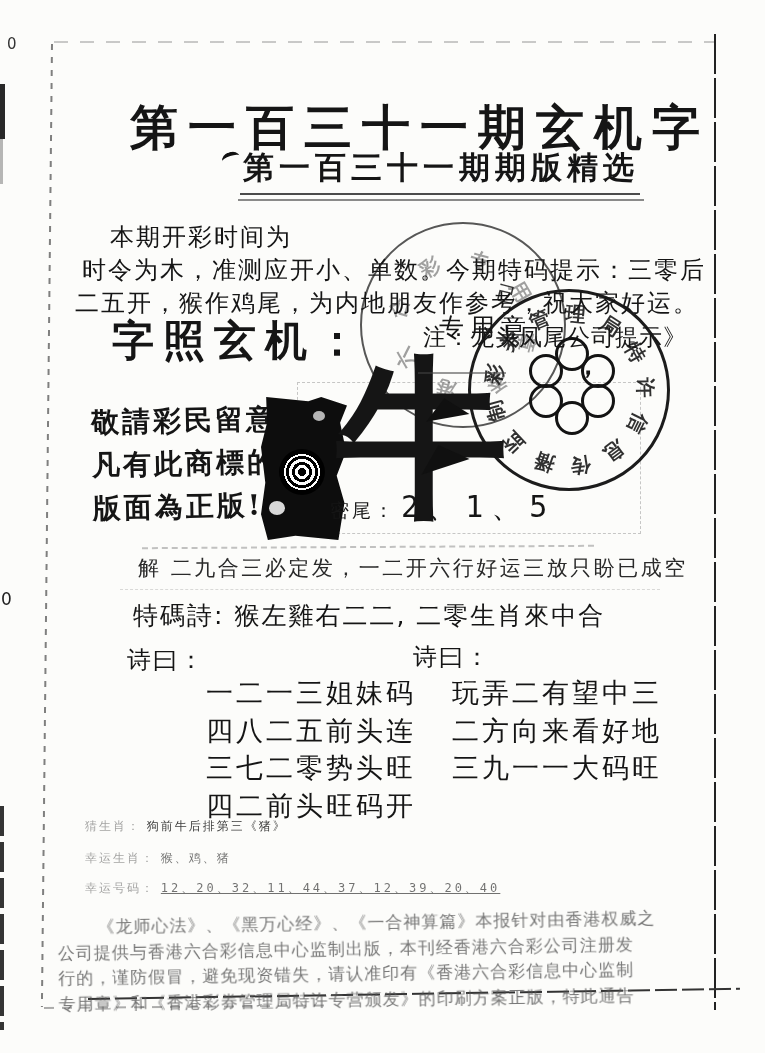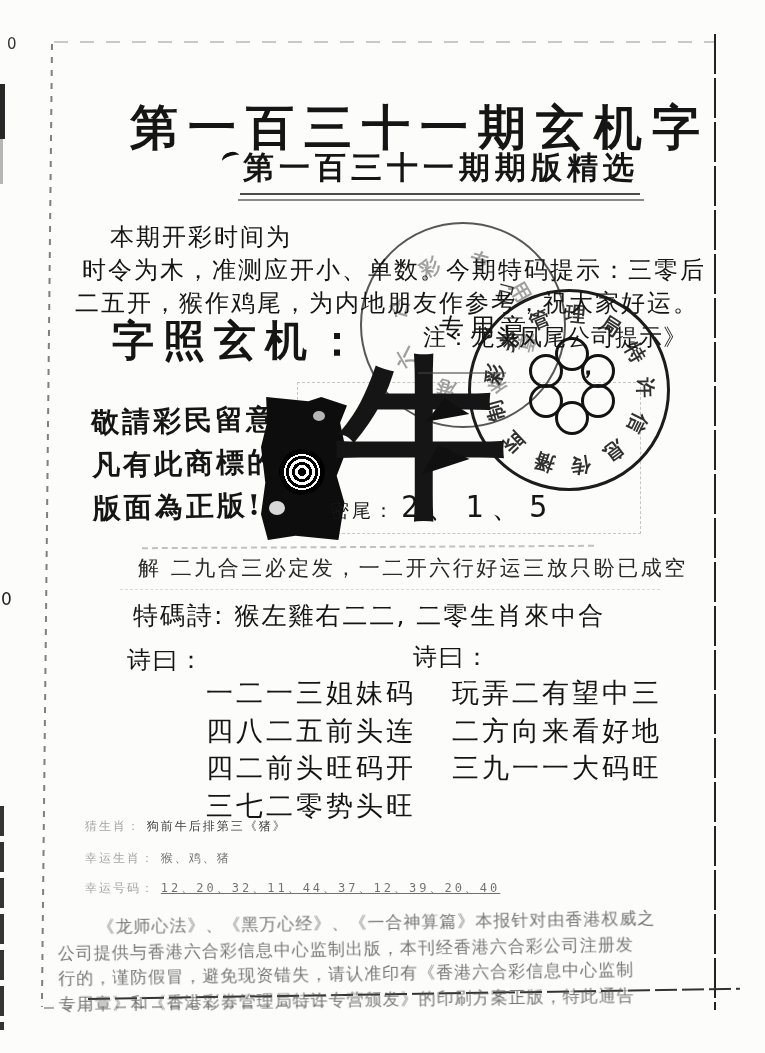--- a/index.html
+++ b/index.html
@@ -200,22 +200,22 @@
   <div class="abs special-poem">
     <span>特碼詩:</span>
     <span>猴左雞右二二, 二零生肖來中合</span>
   </div>
 
   <div class="abs poem-h poem-h-left">诗曰：</div>
   <div class="abs poem-h poem-h-right">诗曰：</div>
   <div class="abs poem-col poem-col-left">
     <div>一二一三姐妹码</div>
     <div>四八二五前头连</div>
+    <div>三七二零势头旺</div>
     <div>四二前头旺码开</div>
-    <div>三七二零势头旺</div>
   </div>
   <div class="abs poem-col poem-col-right">
     <div>玩弄二有望中三</div>
     <div>二方向来看好地</div>
     <div>三九一一大码旺</div>
   </div>
 
   <div class="abs pred pred1">
     <span class="lbl">猜生肖：</span>
     <span class="val">狗前牛后排第三《猪》</span>

